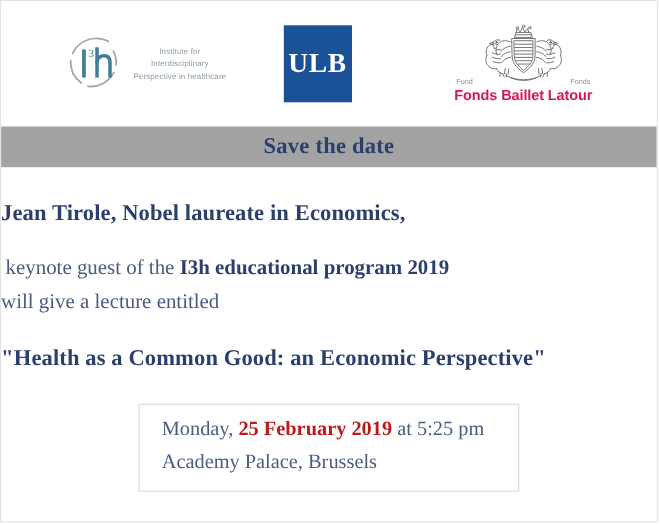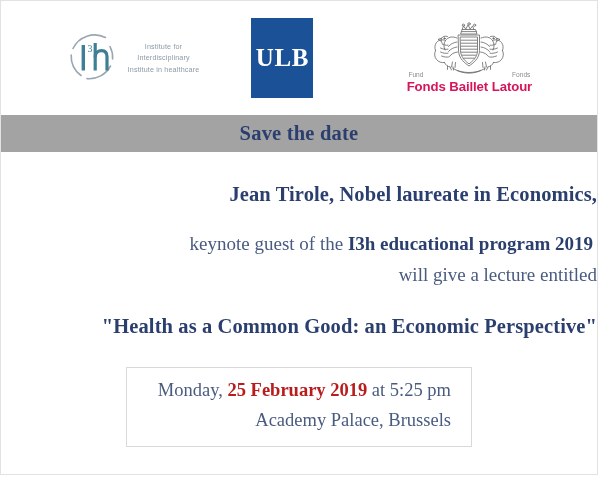--- a/index.html
+++ b/index.html
@@ -55,21 +55,21 @@
     line-height: 1.62;
     color: #8d9aa6;
     letter-spacing: .15px;
     white-space: nowrap;
     text-align: center;
   }
 
   
   .logo-ulb {
     width: 62px;
-    height: 80px;
+    height: 70px;
     background: #1b5196;
     color: #ffffff;
     display: flex;
     align-items: center;
     justify-content: center;
     font-family: "Liberation Serif", serif;
     font-weight: bold;
     font-size: 25px;
     letter-spacing: .6px;
     flex: none;
@@ -118,21 +118,21 @@
     font-family: "Liberation Serif", serif;
     font-weight: bold;
     font-size: 20.5px;
     color: #2b3f6e;
     letter-spacing: .2px;
   }
 
   
   .body-area {
     padding-top: 21px;
-    text-align: right;
+    text-align: left;
     color: #33466f;
   }
   .line-speaker {
     font-size: 20.5px;
     font-weight: bold;
     color: #2b3f6e;
     margin: 10px 0 0;
     letter-spacing: .1px;
   }
   .line-program {
@@ -206,21 +206,21 @@
 
           <text x="22.5" y="22.5" font-family="Liberation Serif, serif" font-size="10" fill="#3f7f95">3</text>
 
           <path d="M30.2 14 v27.5" fill="none" stroke="#3f7f95" stroke-width="3.2"></path>
           <path d="M30.2 28.2 c0-4.6 3.2-6.6 6.4-6.6 c3.2 0 5.4 2.1 5.4 6.1 v13.8" fill="none" stroke="#3f7f95" stroke-width="3.2"></path>
         </svg>
       </div>
       <div class="i3h-tagline">
         <div>Institute for</div>
         <div>Interdisciplinary</div>
-        <div>Institute in healthcare</div>
+        <div>Perspective in healthcare</div>
       </div>
     </div>
 
     <div class="logo-ulb">ULB</div>
 
     <div class="logo-fbl">
       <div>
         <svg class="fbl-crest" width="104" height="52" viewBox="0 0 104 52">
           <g fill="none" stroke="#6d6d6d" stroke-width="0.85" stroke-linecap="round" stroke-linejoin="round">
 

